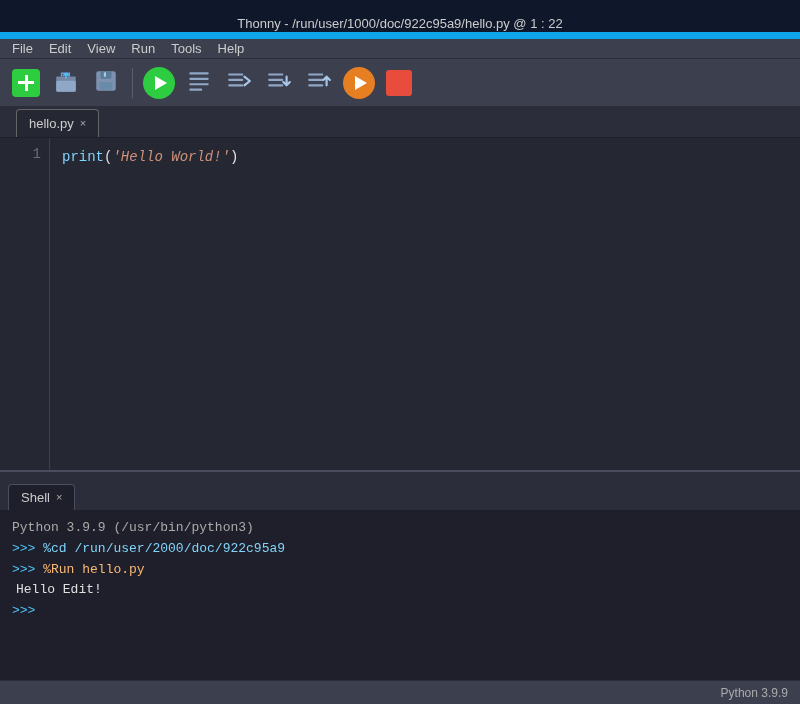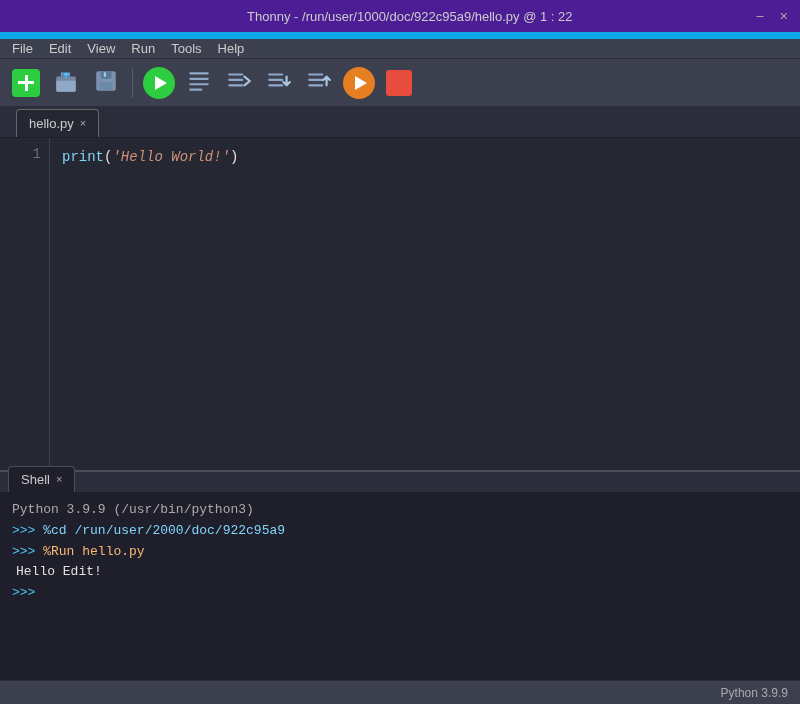--- a/index.html
+++ b/index.html
@@ -9,26 +9,27 @@
       background: #2b2d3a;
       font-family: 'Segoe UI', Arial, sans-serif;
       overflow: hidden;
       display: flex;
       flex-direction: column;
     }
 
     
     #title-bar {
       height: 30px;
-      background: #4c1d95;
+      background: #0f172a;
       display: flex;
       align-items: center;
       justify-content: space-between;
       padding: 16px 8px;
       user-select: none;
+      flex-direction: column;
     }
     #title-text {
       flex: 1;
       text-align: center;
       color: #cccccc;
       font-size: 13px;
     }
     #window-controls {
       display: flex;
       gap: 8px;
@@ -220,21 +221,21 @@
 
     
     #shell-panel {
       height: 210px;
       background: #1e1f2a;
       display: flex;
       flex-direction: column;
       border-top: 2px solid #4a4d5e;
     }
     #shell-tabs {
-      height: 20px;
+      height: 38px;
       background: #2b2d3a;
       display: flex;
       align-items: flex-end;
       padding: 0 8px;
     }
     .shell-tab {
       height: 26px;
       background: #1e1f2a;
       color: #cccccc;
       font-size: 13px;

